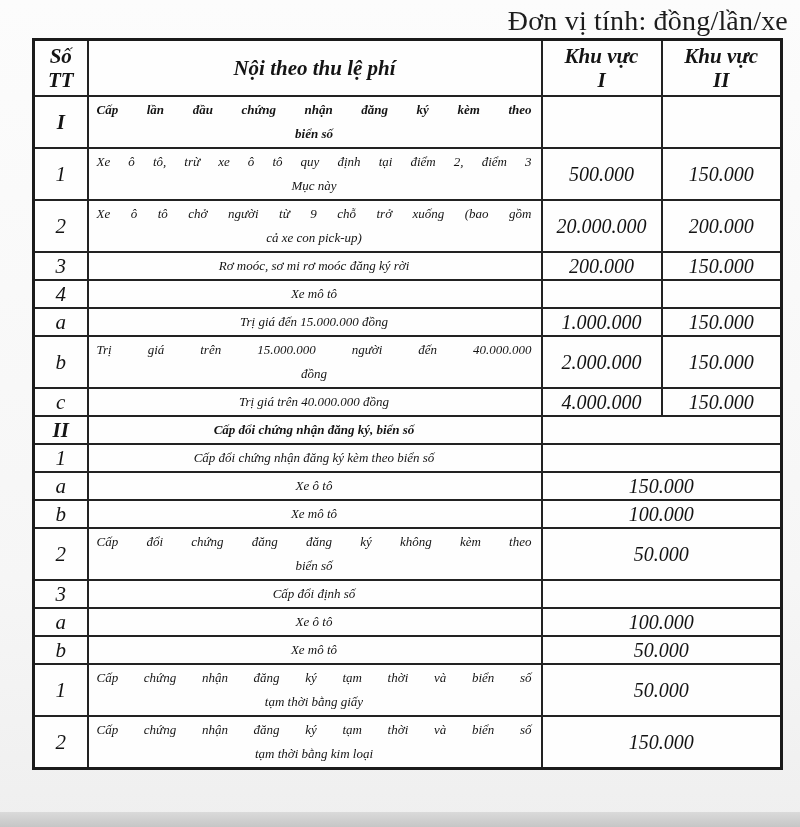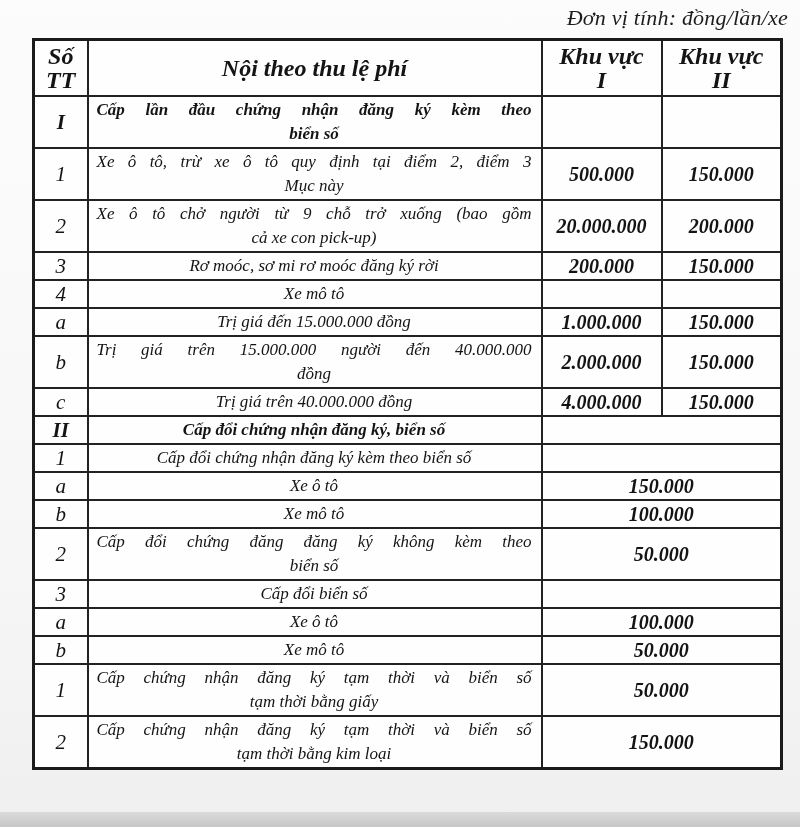--- a/index.html
+++ b/index.html
@@ -16,76 +16,74 @@
   }
   .letterbox {
     position: absolute;
     left: 0; bottom: 0;
     width: 100%; height: 15px;
     background: linear-gradient(180deg, #dadada, #c6c6c6);
   }
   .unit-note {
     position: absolute;
     top: 5px; right: 12px;
-    font-style: italic;
-    font-size: 22px;
+    font-size: 28px;
     color: #1c1c1c;
     letter-spacing: 0.2px;
   }
   table.fee-table {
     position: absolute;
     top: 38px; left: 32px;
     width: 748px;
     border-collapse: collapse;
     table-layout: fixed;
     background: #fefefe;
     border: 3px solid #1b1b1b;
   }
   .fee-table th, .fee-table td {
     border: 2px solid #222222;
     font-style: italic;
     color: #141414;
     vertical-align: middle;
   }
   .fee-table th {
     font-weight: bold;
-    font-size: 24px;
+    font-size: 21px;
     line-height: 24px;
     text-align: center;
     padding: 3px 2px;
   }
   td.cell-no {
     text-align: center;
     font-size: 21px;
     line-height: 24px;
     padding: 1px 2px;
   }
   td.cell-content {
-    font-size: 17px;
+    font-size: 13px;
     line-height: 24px;
     padding: 1px 9px 1px 8px;
     text-align: left;
   }
   td.cell-content .jline {
     display: block;
     text-align: justify;
     text-align-last: justify;
   }
   td.cell-content .lline {
     display: block;
     text-align: center;
   }
   tr.section-row td.cell-no,
   tr.section-row td.cell-content { font-weight: bold; }
   td.cell-val {
     text-align: center;
     font-size: 20px;
     line-height: 24px;
     padding: 1px 3px;
-    font-weight: bold;
   }
 </style>
 </head>
 <body>
 
 <div class="page">
 
   <div class="unit-note">Đơn vị tính: đồng/lần/xe</div>
 
   <table class="fee-table">
@@ -213,21 +211,21 @@
           <td class="cell-no">2</td>
           <td class="cell-content">
             <span class="jline">Cấp đổi chứng đăng đăng ký không kèm theo</span>
             <span class="lline">biển số</span>
           </td>
           <td class="cell-val" colspan="2">50.000</td>
         </tr>
         <tr>
           <td class="cell-no">3</td>
           <td class="cell-content">
-            <span class="lline">Cấp đổi biển số</span>
+            <span class="lline">Cấp đổi định số</span>
           </td>
           <td class="cell-val" colspan="2"></td>
         </tr>
         <tr>
           <td class="cell-no">a</td>
           <td class="cell-content">
             <span class="lline">Xe ô tô</span>
           </td>
           <td class="cell-val" colspan="2">100.000</td>
         </tr>

